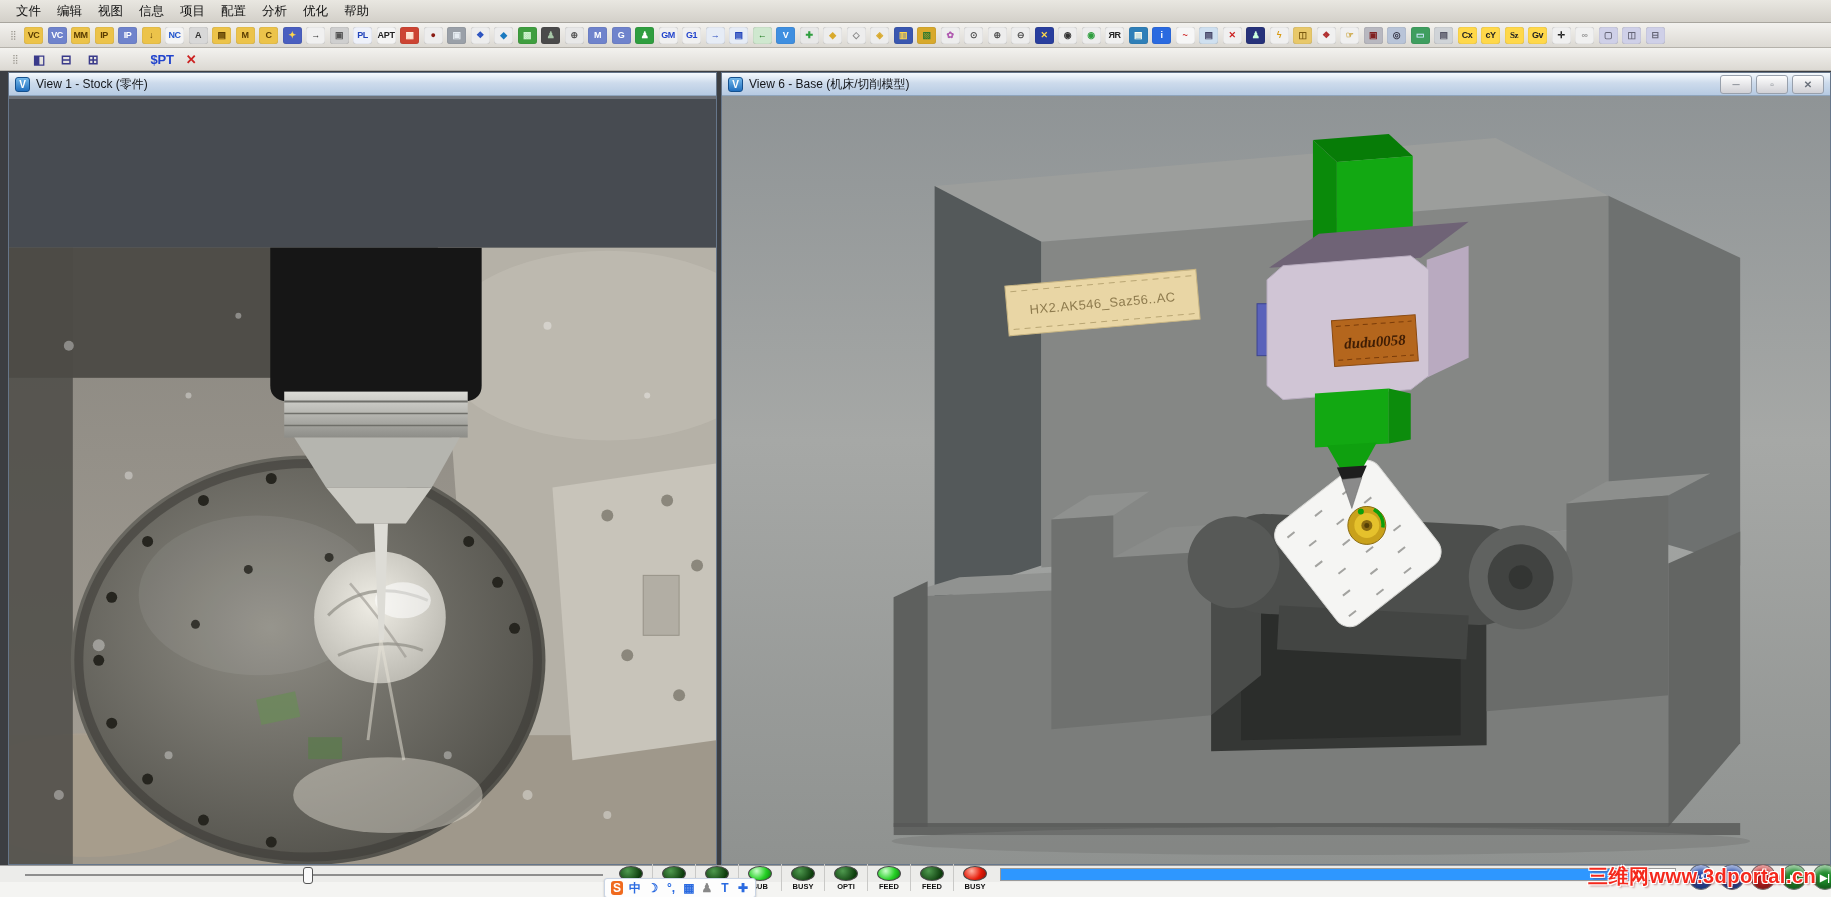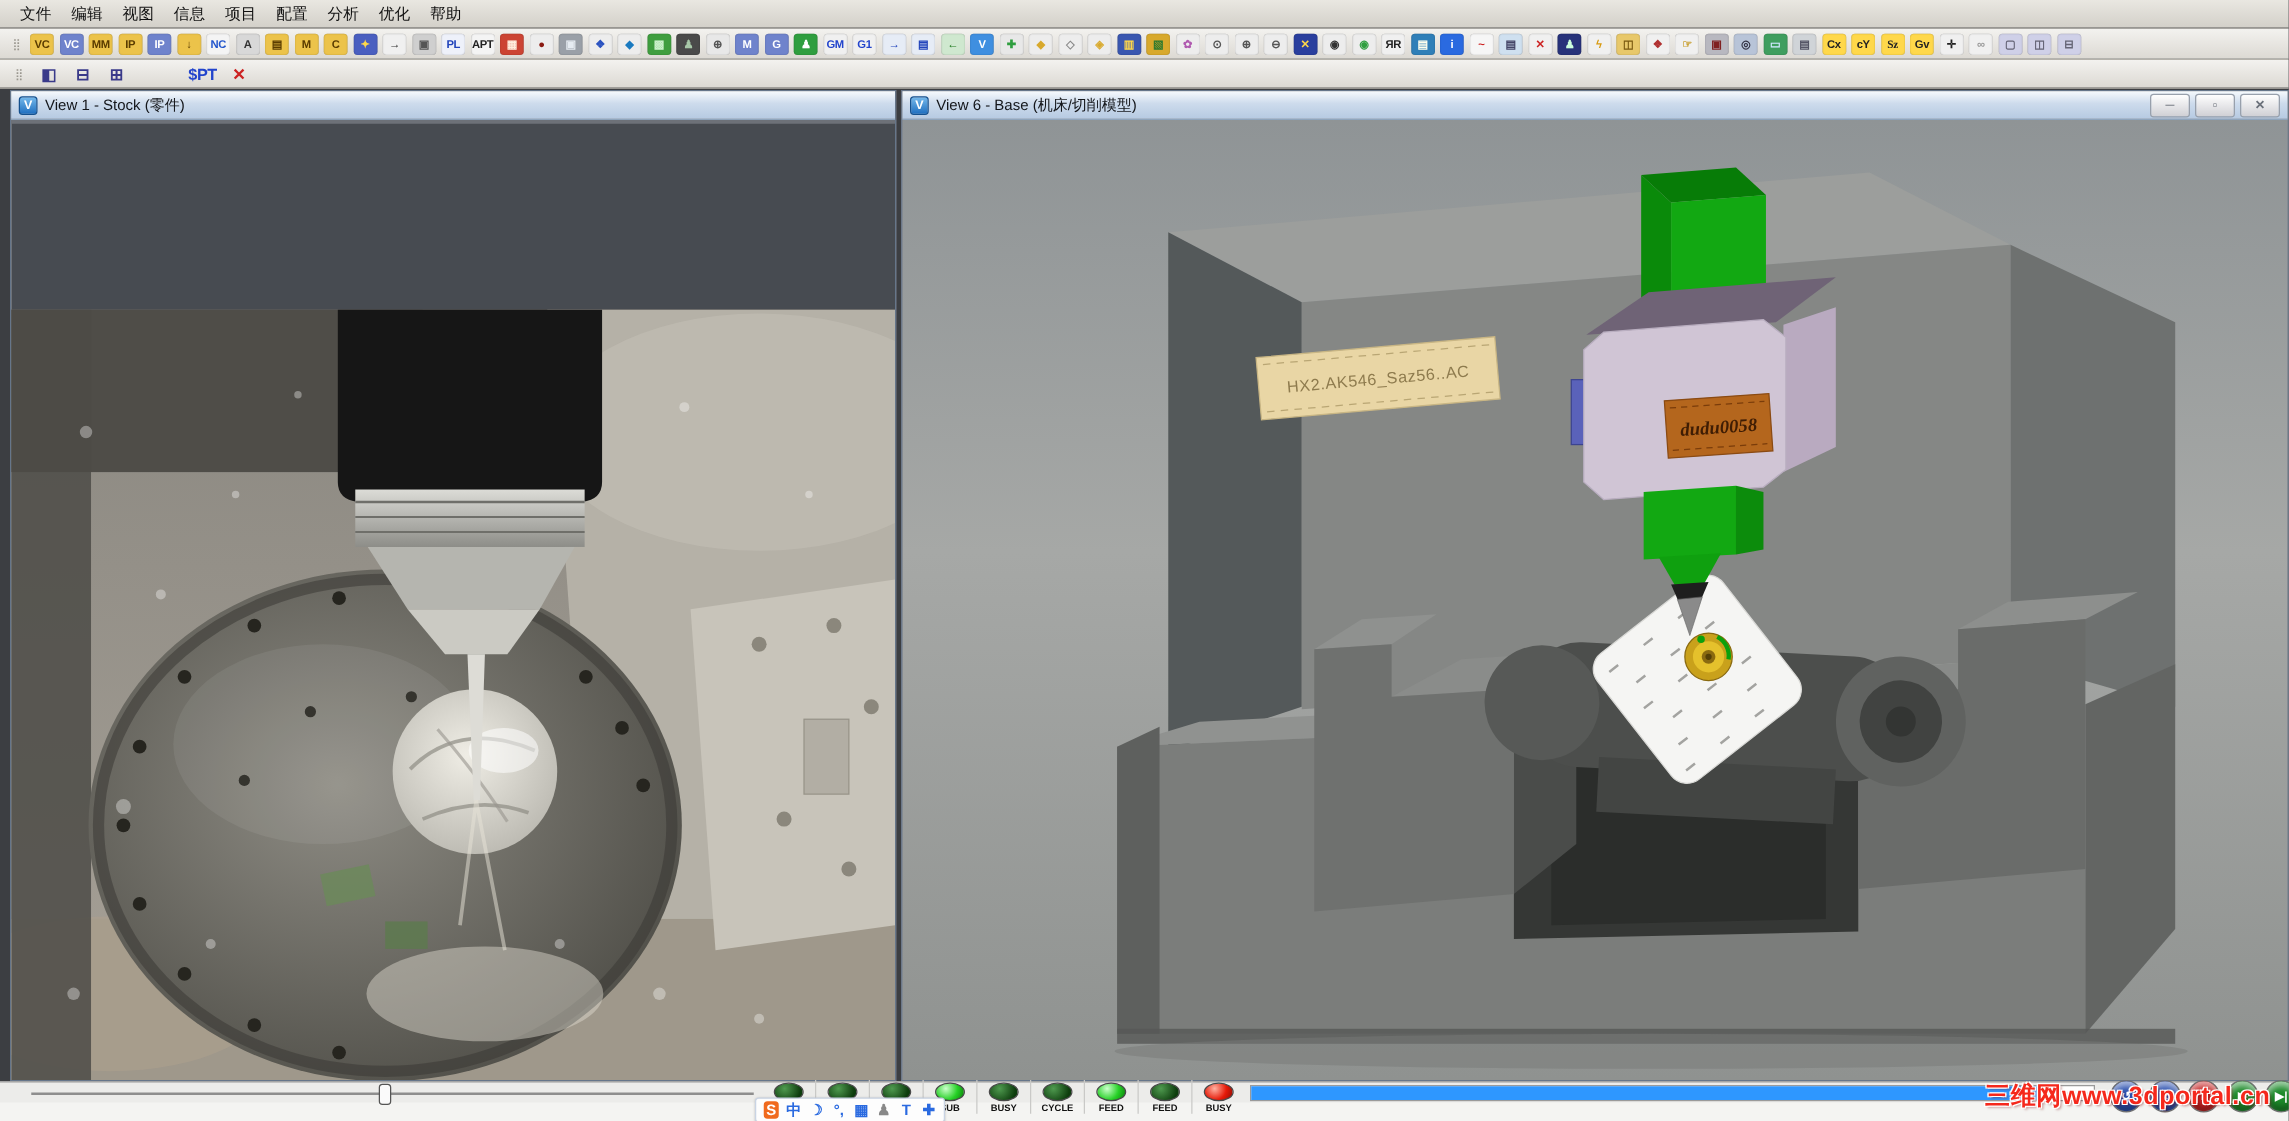--- a/index.html
+++ b/index.html
@@ -578,21 +578,21 @@
     <span class="ledcell">
       <span class="led led-on"></span>
       <span class="ledlabel">SUB</span>
     </span>
     <span class="ledcell">
       <span class="led led-dim"></span>
       <span class="ledlabel">BUSY</span>
     </span>
     <span class="ledcell">
       <span class="led led-dim"></span>
-      <span class="ledlabel">CYCLE</span>
+      <span class="ledlabel">OPTI</span>
     </span>
     <span class="ledcell">
       <span class="led led-on"></span>
       <span class="ledlabel">FEED</span>
     </span>
     <span class="ledcell">
       <span class="led led-dim"></span>
       <span class="ledlabel">FEED</span>
     </span>
     <span class="ledcell">

